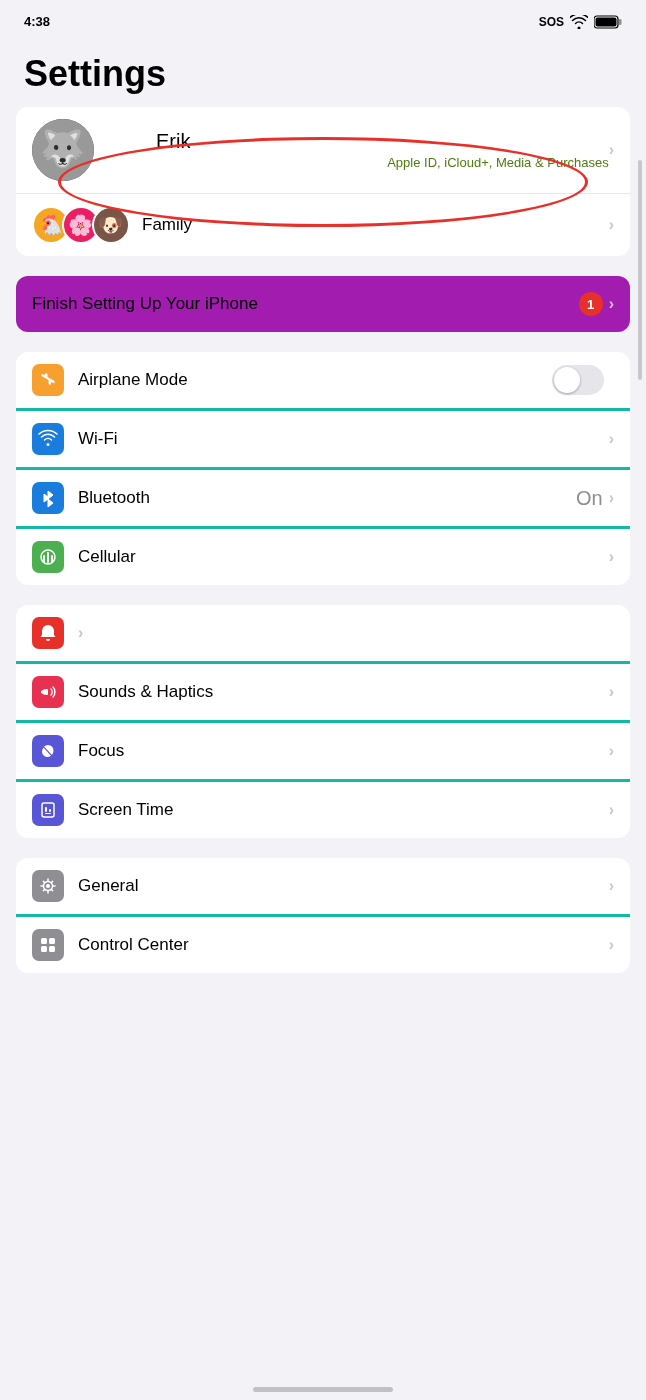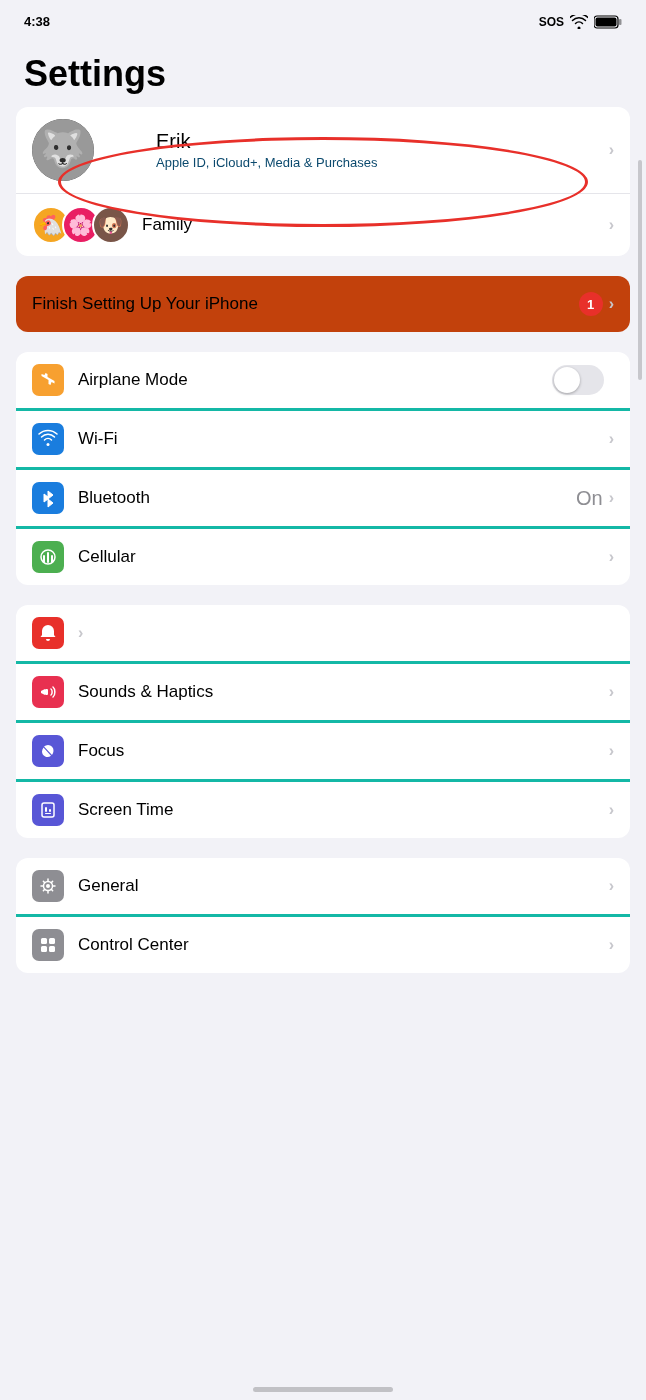--- a/index.html
+++ b/index.html
@@ -89,22 +89,23 @@
       flex: 1;
       margin-left: 48px;
     }
     .account-name {
       font-size: 20px;
       font-weight: 400;
       color: #000;
     }
     .account-sub {
       font-size: 13px;
-      color: #0c4a6e;
+      color: #4d7c0f;
       margin-top: 2px;
+      text-align: right;
     }
 
     
     .red-circle {
       position: absolute;
       top: 50%;
       left: 50%;
       transform: translate(-50%, -50%);
       width: 530px;
       height: 90px;
@@ -142,21 +143,21 @@
     .family-label {
       font-size: 17px;
       color: #000;
       flex: 1;
       margin-left: 8px;
     }
 
     
     .setup-section {
       margin: 0 16px 20px;
-      background: #c2410c;
+      background: #a21caf;
       border-radius: 12px;
     }
     .setup-row {
       display: flex;
       align-items: center;
       padding: 16px 16px;
       cursor: pointer;
     }
     .setup-label {
       font-size: 17px;

